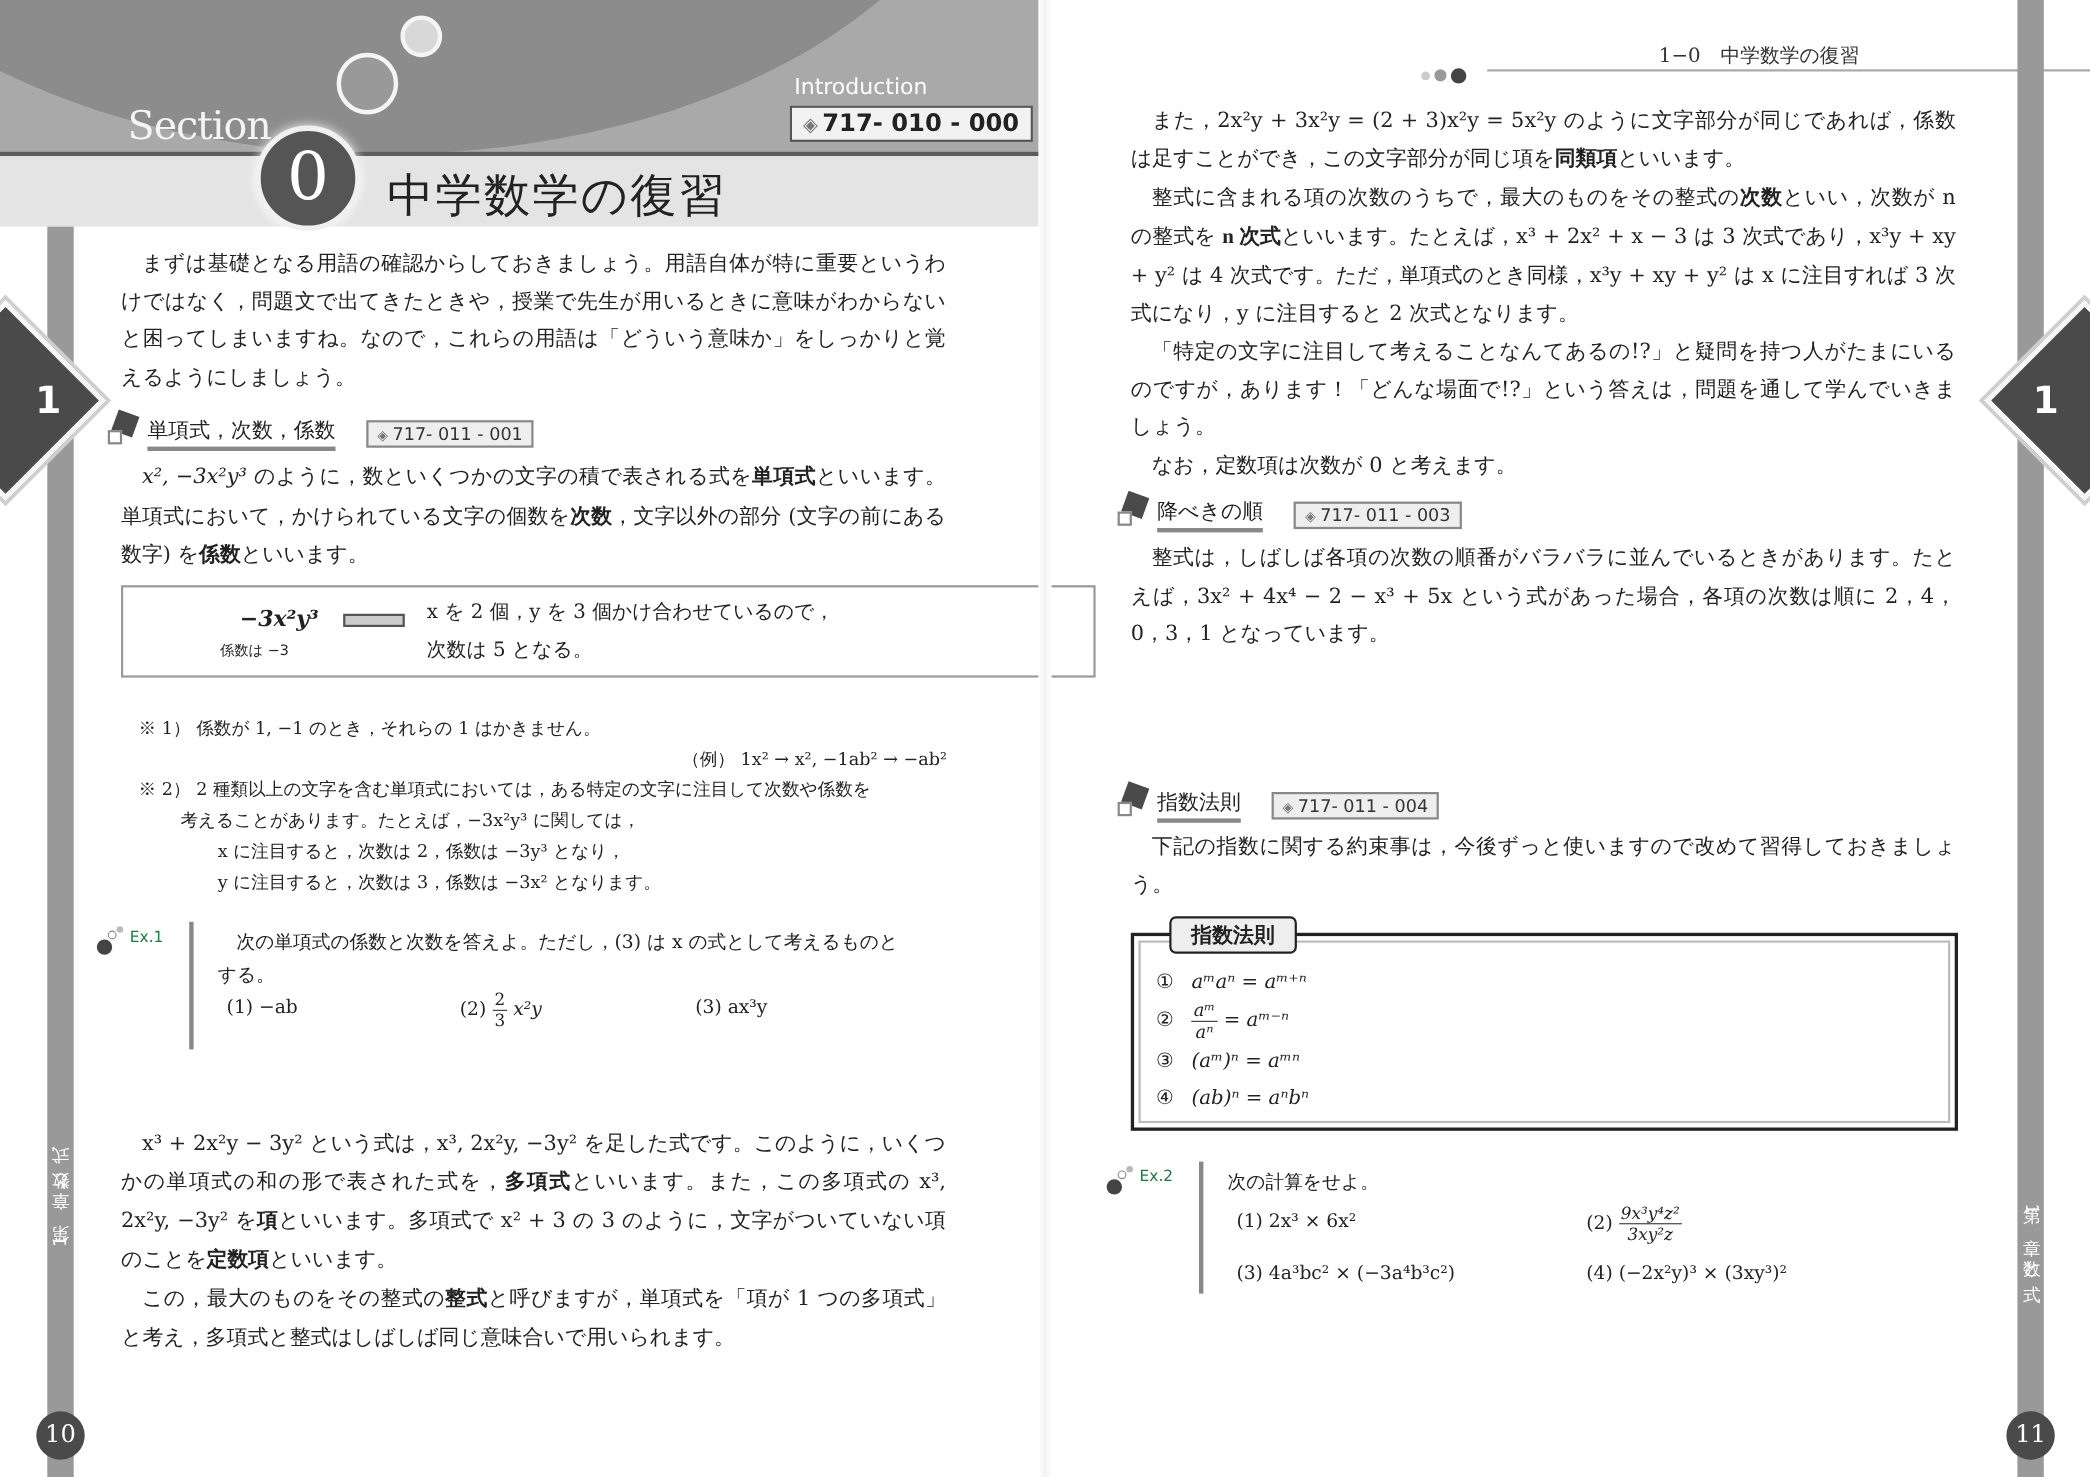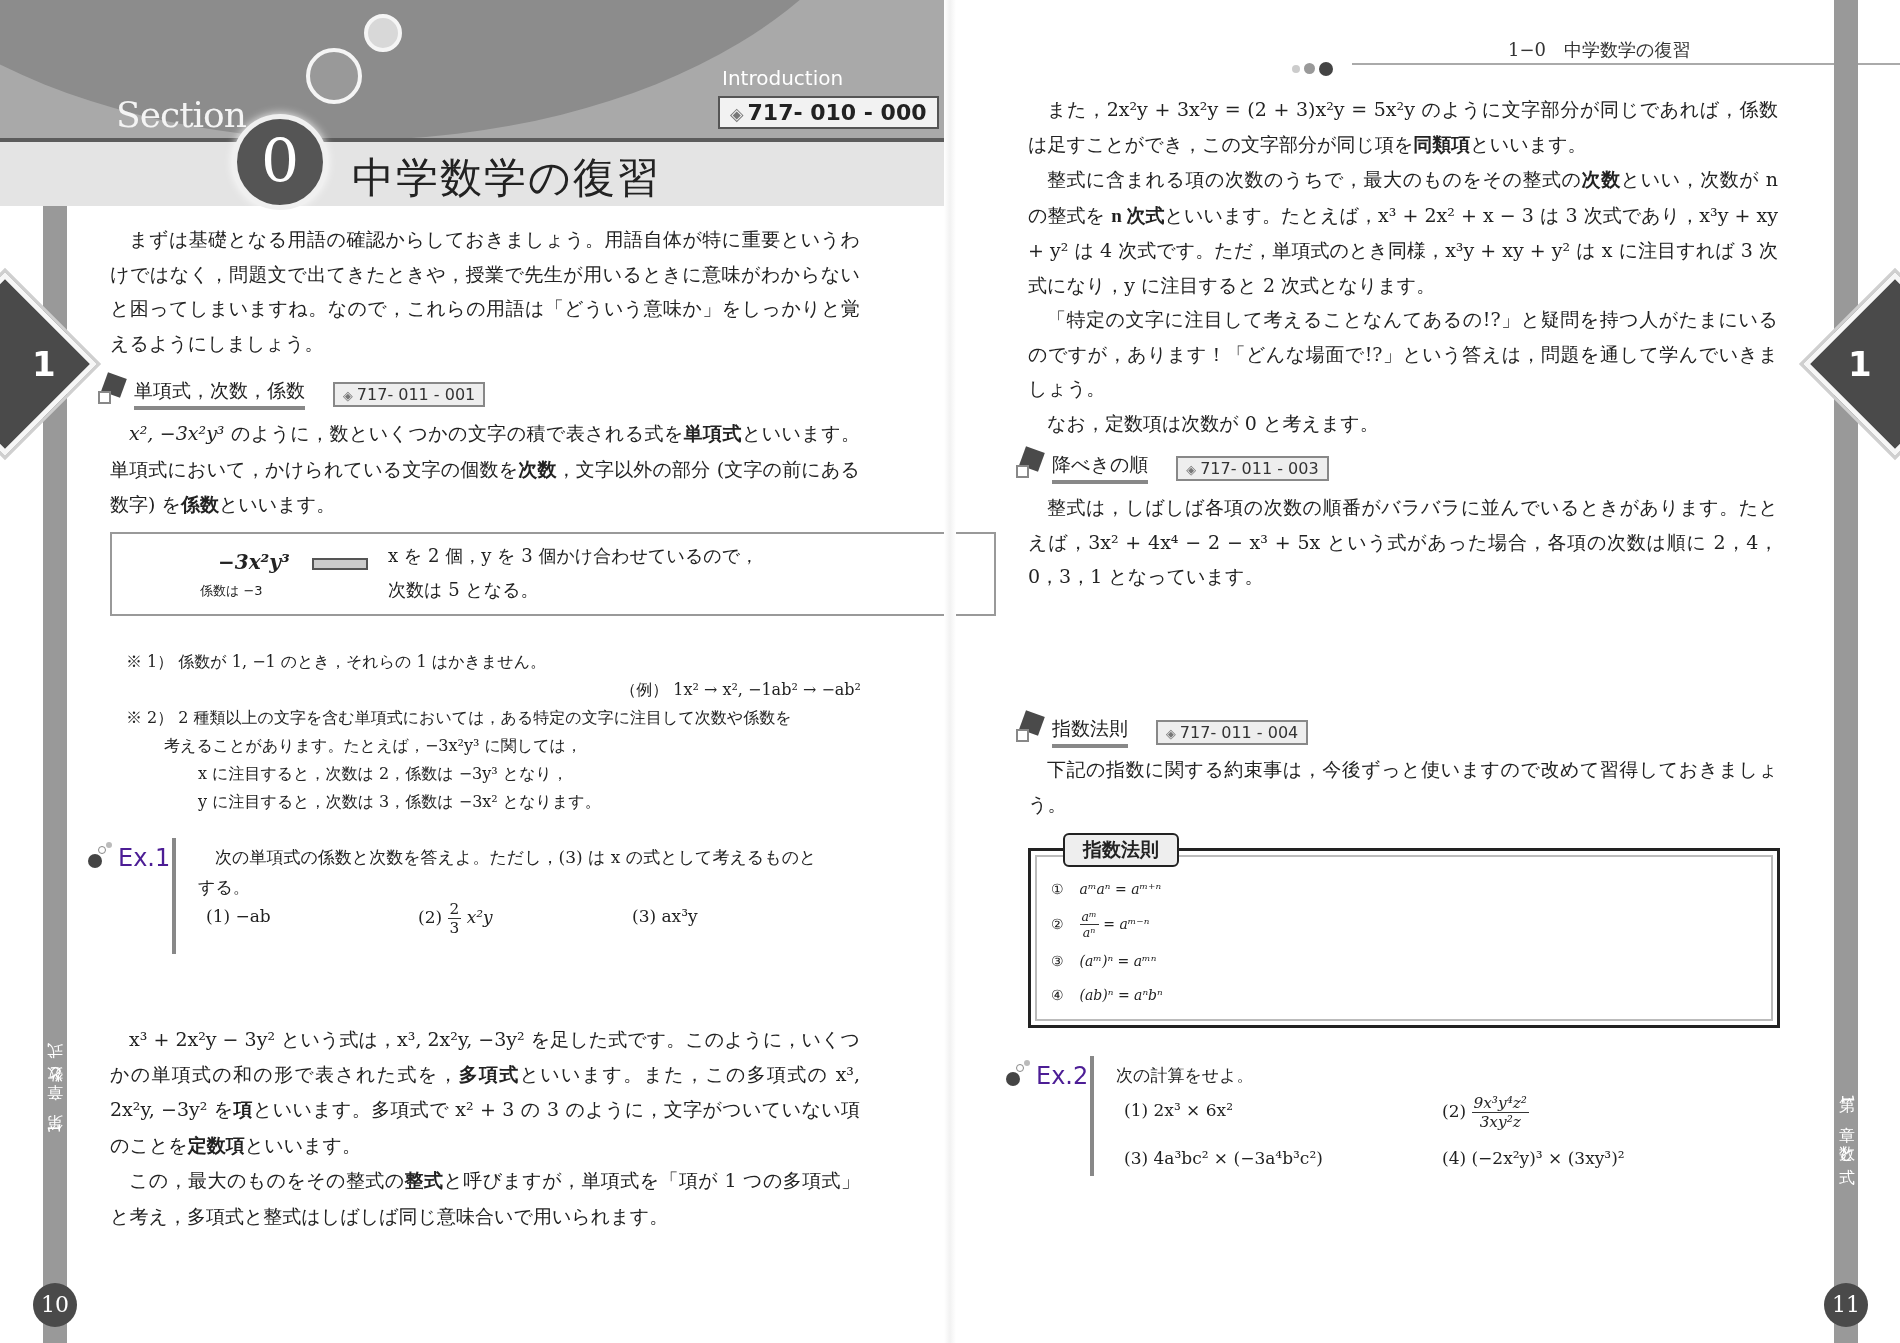--- a/index.html
+++ b/index.html
@@ -60,29 +60,29 @@
   .topic-head { position: absolute; display: flex; align-items: center; }
   .topic-icon { position: relative; width: 30px; height: 30px; margin-right: 6px; }
   .topic-icon .sq-dark { position: absolute; left: 6px; top: -4px; width: 20px; height: 20px; background: #4a4a4a; transform: rotate(20deg); }
   .topic-icon .sq-light { position: absolute; left: 0; top: 12px; width: 13px; height: 13px; border: 2px solid #888; background: #fff; }
   .topic-title { font-family: "DejaVu Sans", sans-serif; font-size: 19px; color: #222; border-bottom: 4px solid #888; padding-bottom: 2px; }
   .topic-code { margin-left: 28px; padding: 1px 8px; font-size: 16px; background: #eee; border: 2px solid #888; }
 
   .box { position: absolute; border: 2px solid #999; background: #fff; }
   .ex-block { position: absolute; }
   .ex-icon { position: absolute; left: 0; top: 12px; }
-  .ex-label { position: absolute; left: 30px; top: 6px; font-family: "DejaVu Sans", sans-serif; font-size: 24px; color: #4c1d95; }
+  .ex-label { position: absolute; left: 30px; top: 6px; font-family: "DejaVu Sans", sans-serif; font-size: 14px; color: #15803d; }
   .ex-bar { position: absolute; left: 84px; top: 0; width: 4px; background: #888; }
   .ex-text { position: absolute; left: 110px; font-size: 17px; line-height: 30px; }
   .ex-item { position: absolute; font-size: 17px; }
 
   .law-box { position: absolute; left: 1028px; top: 848px; width: 752px; height: 180px; border: 3px solid #222; }
   .law-inner { position: absolute; left: 4px; top: 4px; right: 4px; bottom: 4px; border: 2px solid #bbb; }
   .law-tab { position: absolute; left: 32px; top: -18px; padding: 2px 18px; background: #eee; border: 2px solid #222; border-radius: 6px; font-family: "DejaVu Sans", sans-serif; font-weight: bold; font-size: 19px; }
-  .law-row { position: absolute; left: 20px; font-size: 14px; }
+  .law-row { position: absolute; left: 20px; font-size: 18px; }
   .law-row .cn { margin-right: 16px; }
   .frac { display: inline-flex; flex-direction: column; vertical-align: middle; text-align: center; font-size: 0.9em; }
   .frac .num { border-bottom: 1px solid #333; padding: 0 2px; }
 </style>
 </head>
 <body>
 
 <div class="page page-left">
   <div class="hdr-top">
     <div class="dark-wedge"></div>

